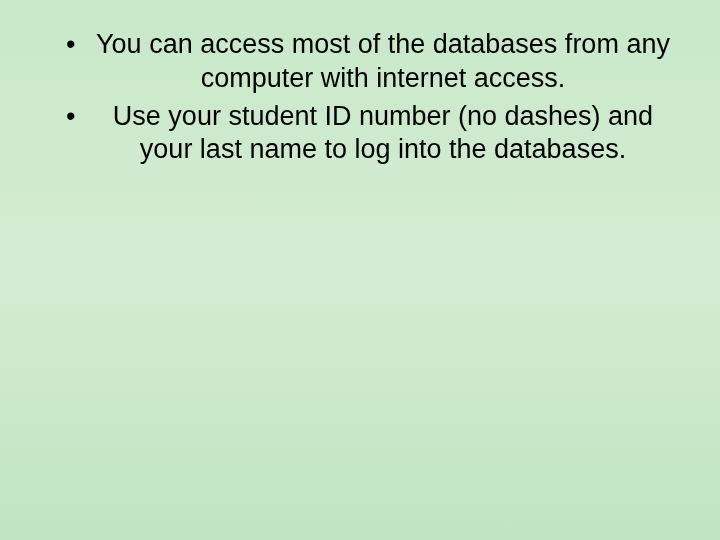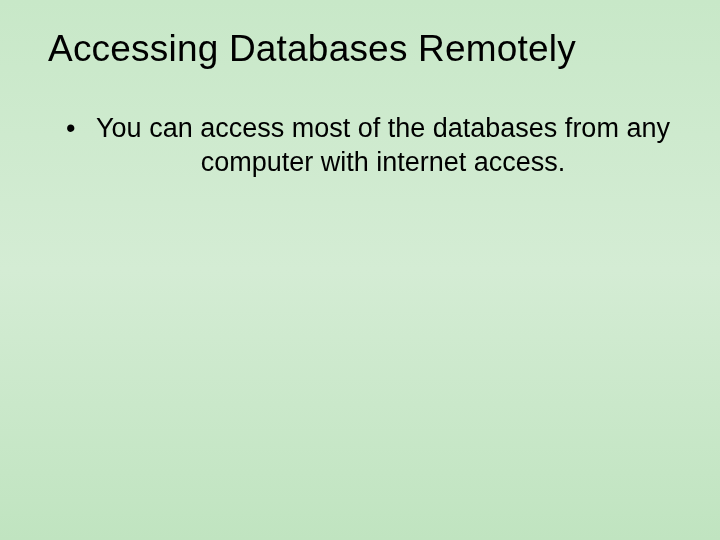--- a/index.html
+++ b/index.html
@@ -44,17 +44,17 @@
       position: absolute;
       left: 0;
       top: 0;
       font-size: 27px;
     }
   </style>
 </head>
 <body>
 
 <div class="slide">
-  <h1 class="title">Accessing Databases Remotely</h1>
   <ul class="bullets">
     <li class="bullet-item">You can access most of the databases from any computer with internet access.</li>
+    <li class="bullet-item">Use your student ID number (no dashes) and your last name to log into the databases.</li>
   </ul>
 </div>
 
 </body></html>

